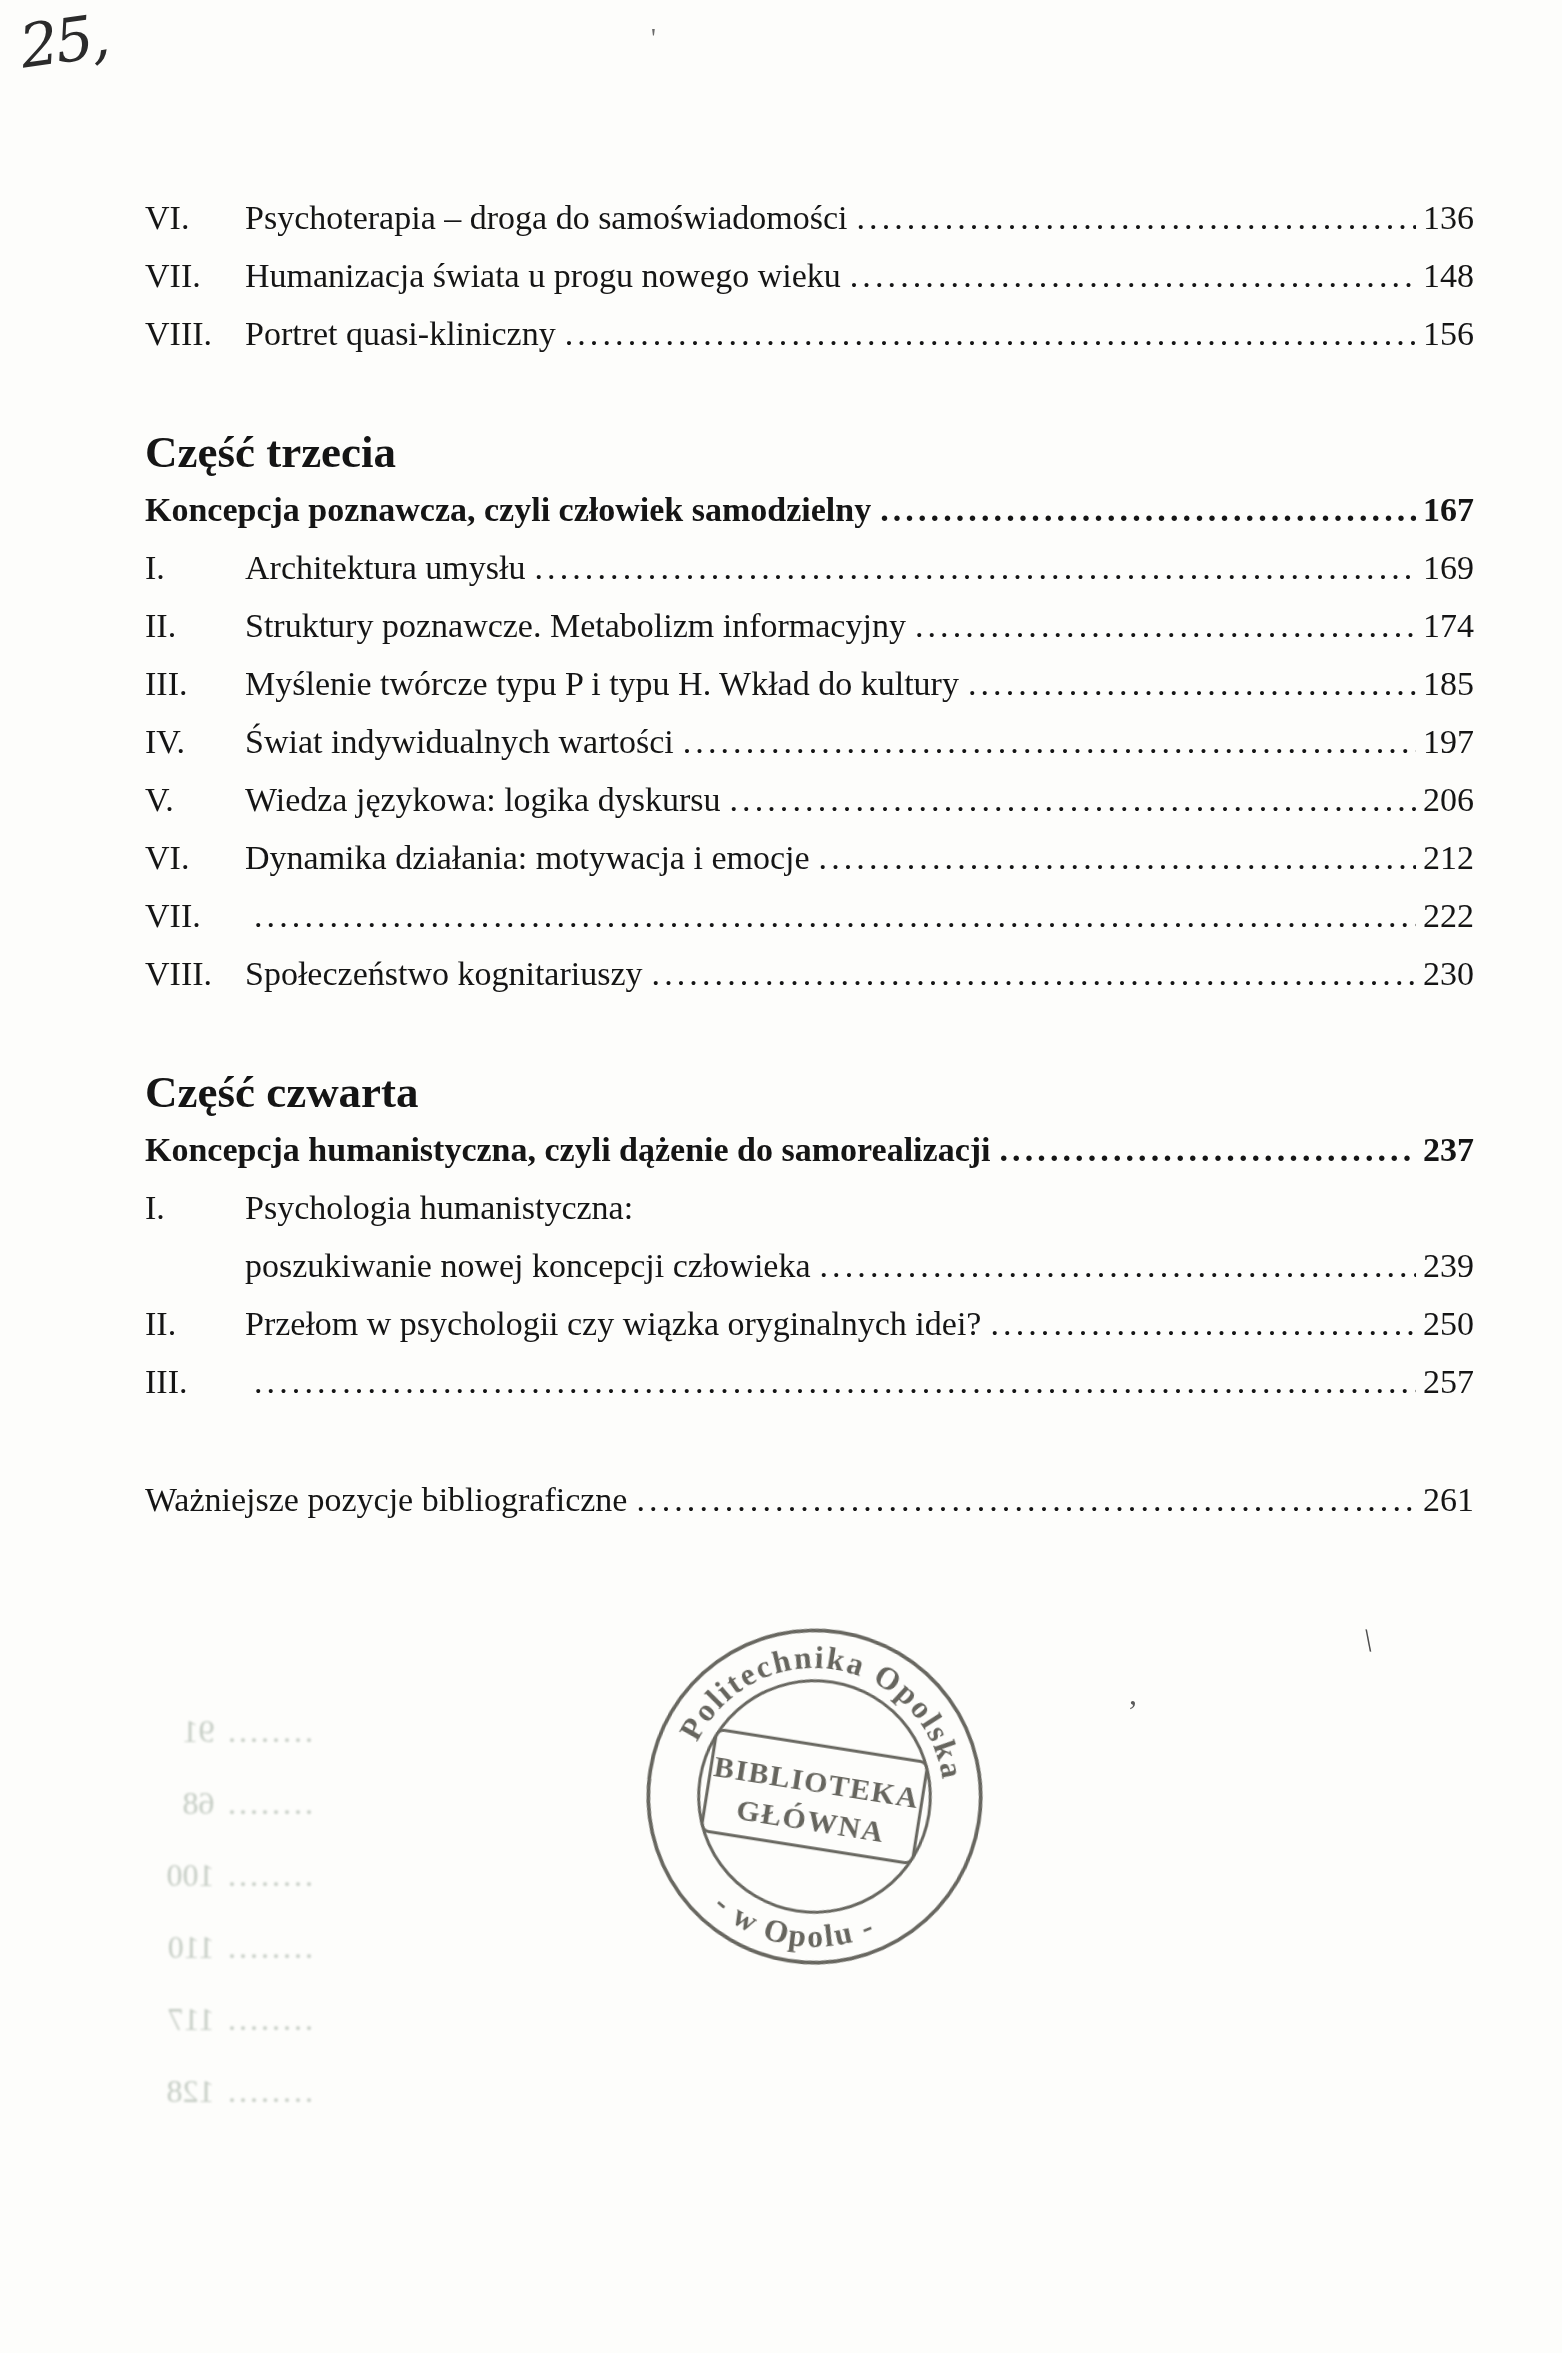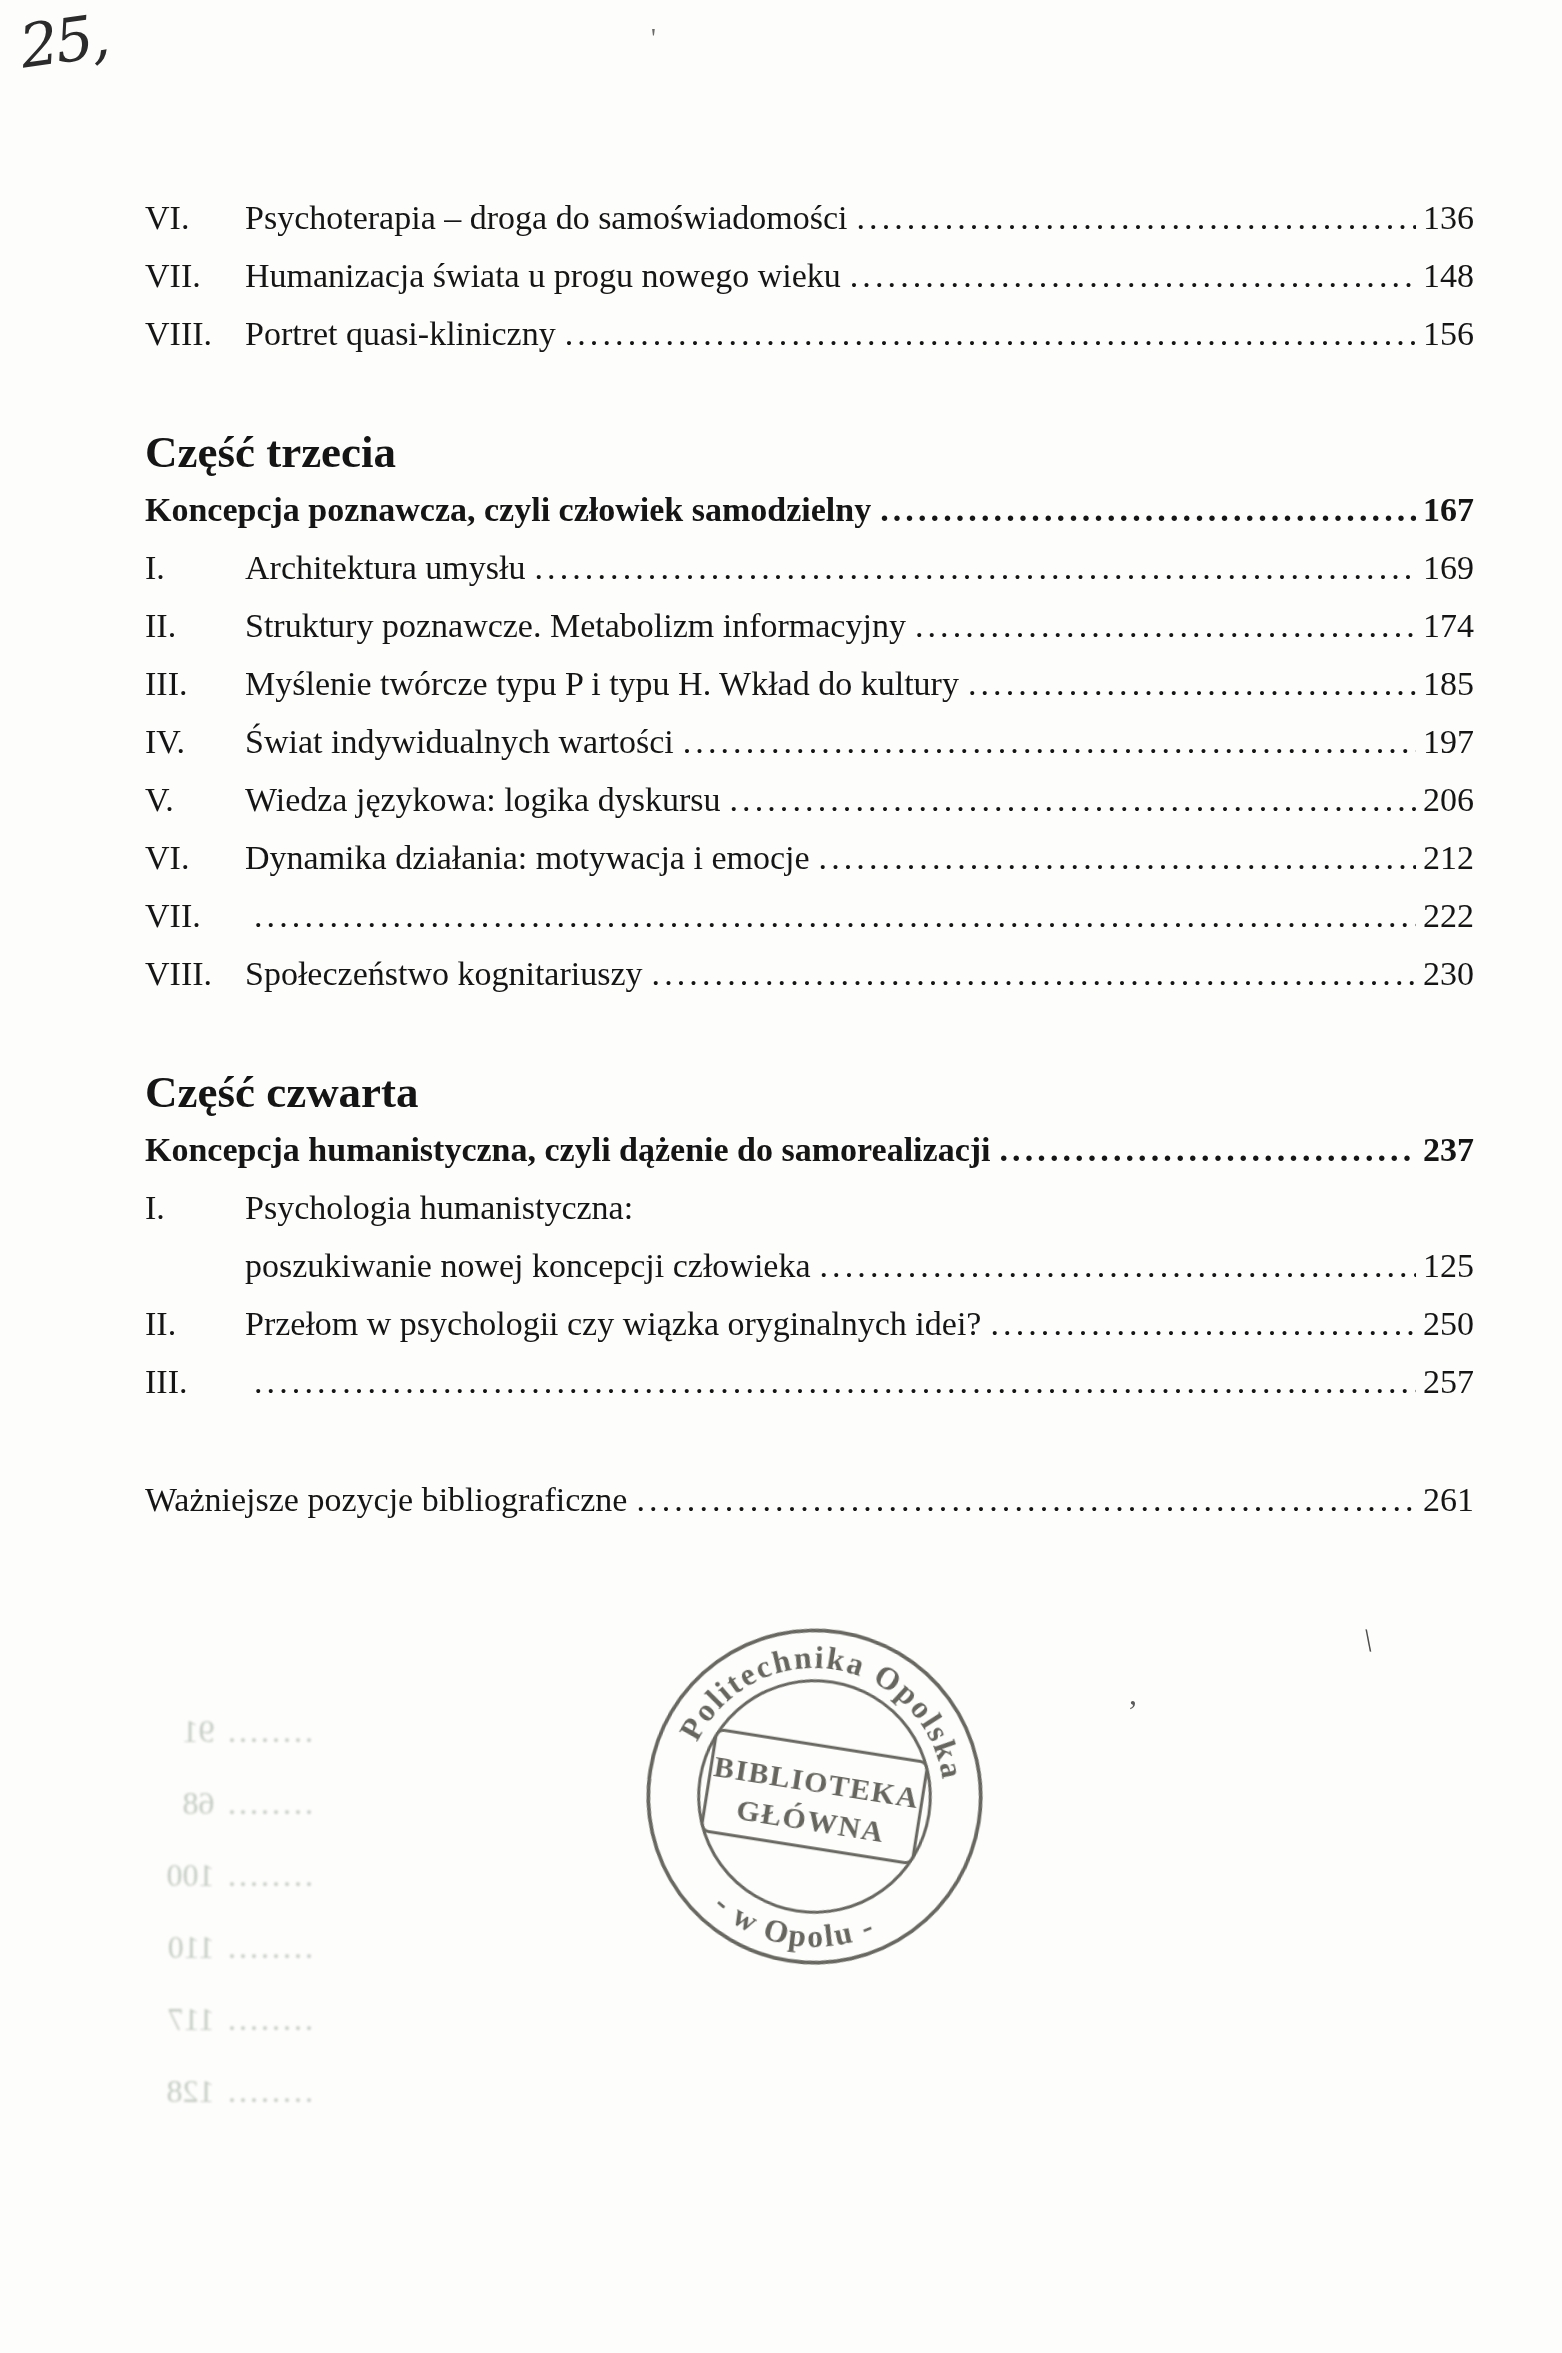--- a/index.html
+++ b/index.html
@@ -211,21 +211,21 @@
     </div>
 
     <div class="toc-row">
       <span class="num">I.</span>
       <span class="title">Psychologia humanistyczna:</span>
     </div>
     <div class="toc-row">
       <span class="num"></span>
       <span class="title">poszukiwanie nowej koncepcji człowieka</span>
       <span class="leader"></span>
-      <span class="pg">125</span>
+      <span class="pg">239</span>
     </div>
     <div class="toc-row">
       <span class="num">II.</span>
       <span class="title">Przełom w psychologii czy wiązka oryginalnych idei?</span>
       <span class="leader"></span>
       <span class="pg">250</span>
     </div>
     <div class="toc-row">
       <span class="num">III.</span>
       <span class="leader"></span>

